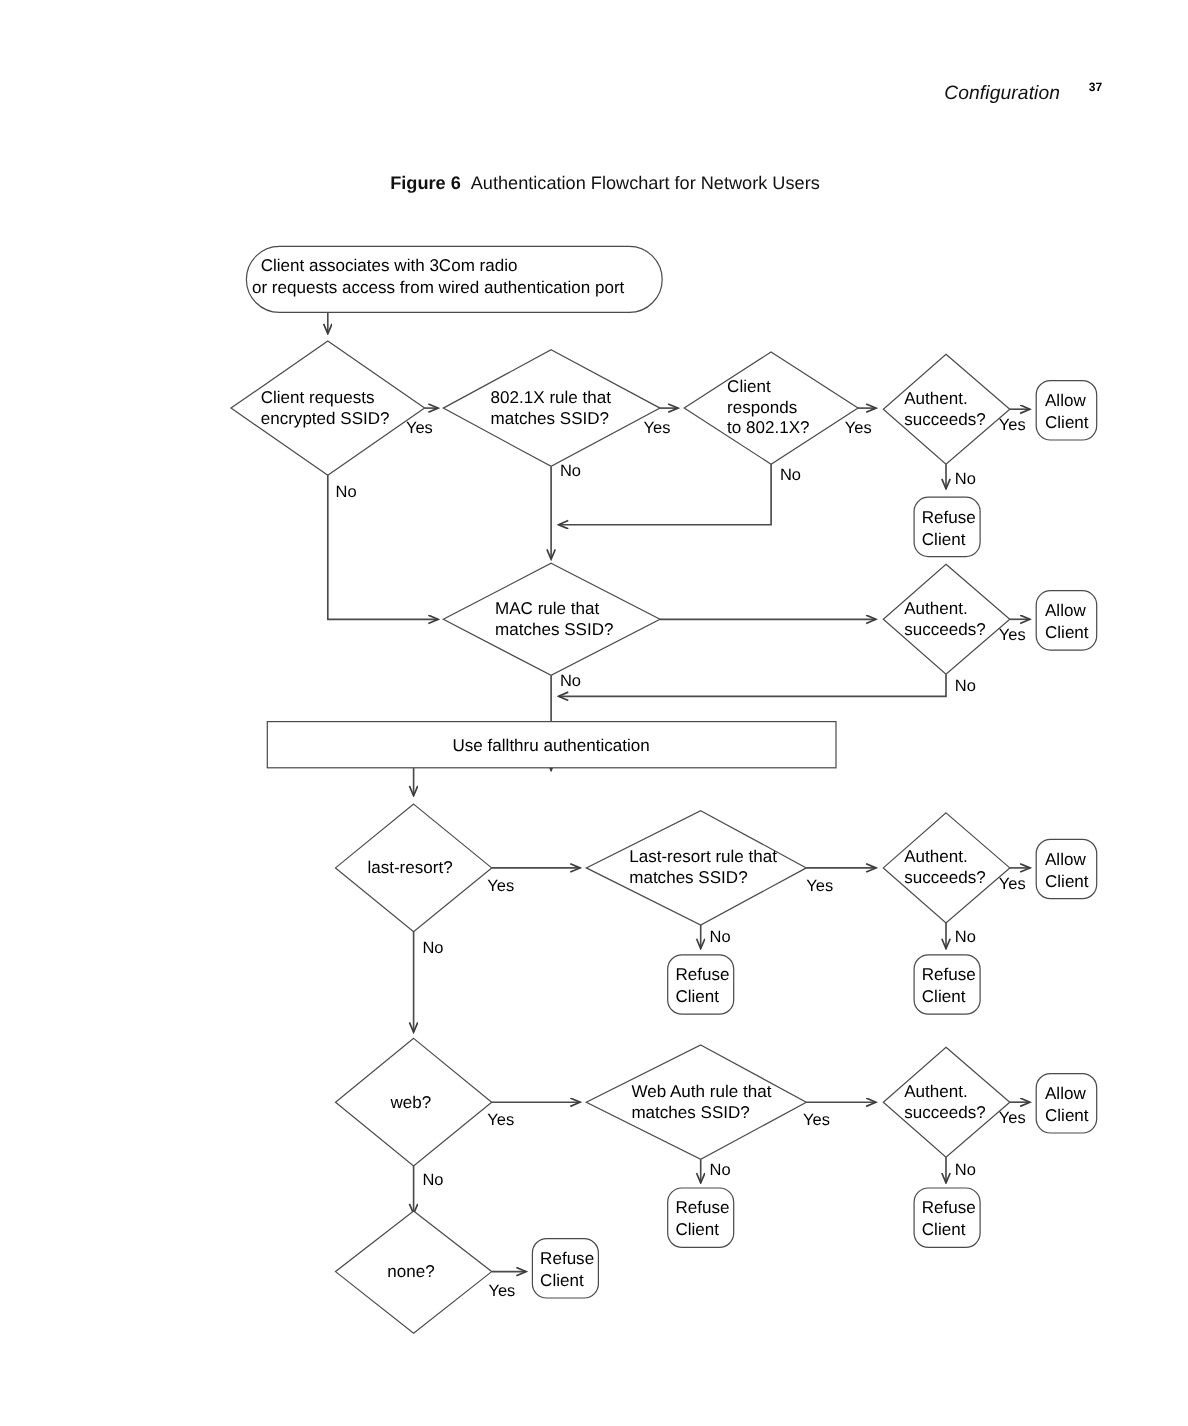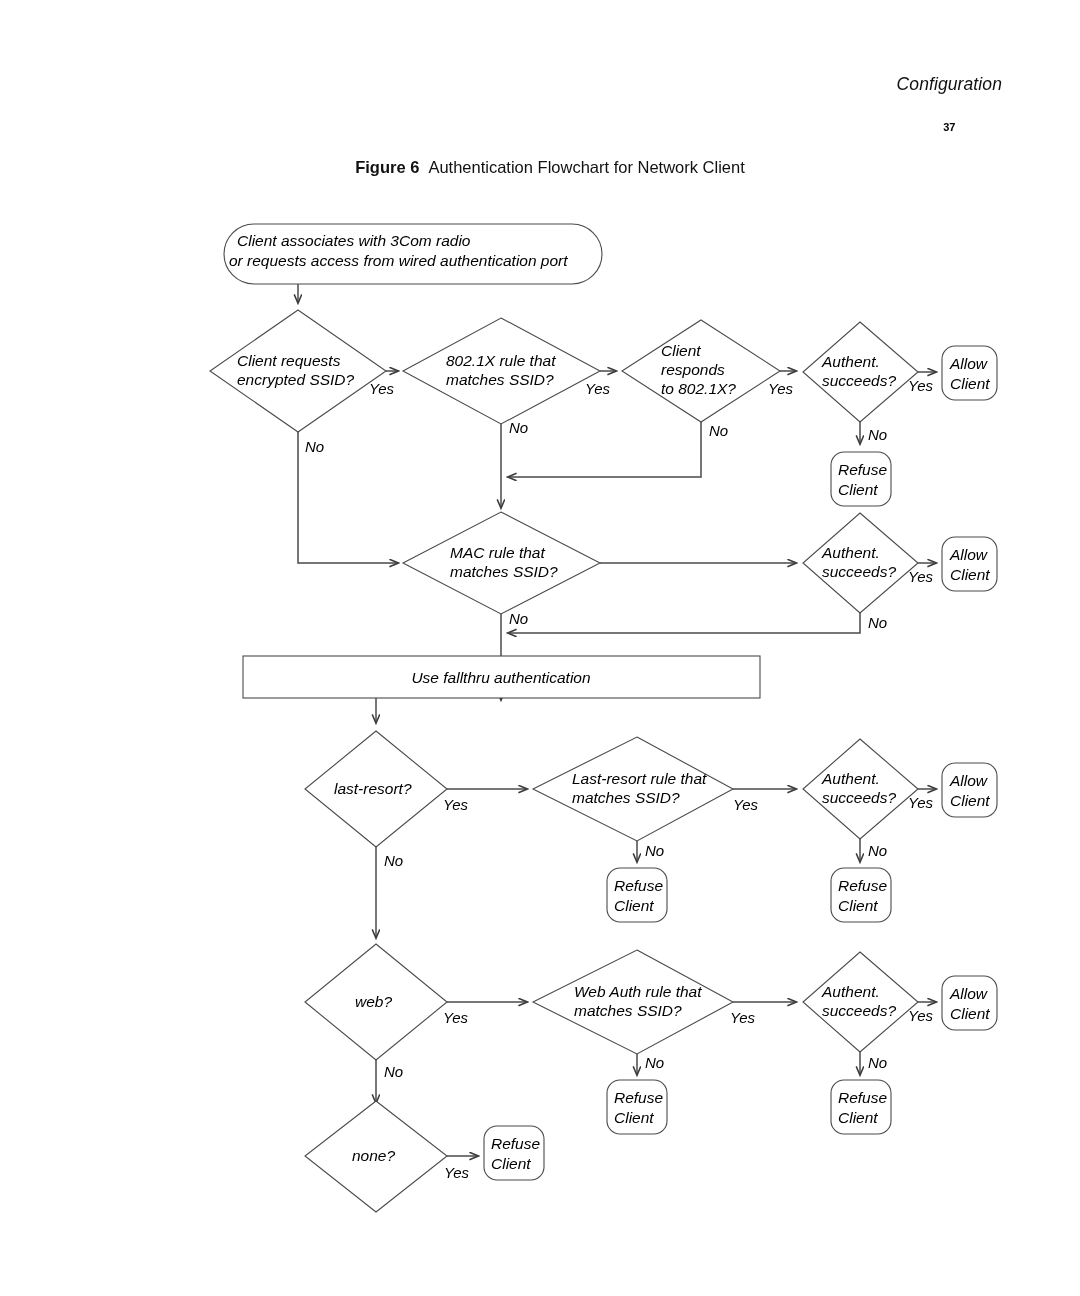--- a/index.html
+++ b/index.html
@@ -18,23 +18,22 @@
   .page {
     position: absolute;
     inset: 0;
   }
   
   .running-head {
     position: absolute;
     top: 74px;
     right: 78px;
     display: flex;
-    align-items: center;
+    align-items: flex-start;
     gap: 26px;
-    flex-direction: column;
   }
   .running-head .chapter {
     font-style: italic;
     font-size: 17.5px;
     letter-spacing: 0.1px;
     color: #111111;
   }
   .running-head .folio {
     font-weight: bold;
     font-size: 11px;
@@ -59,21 +58,20 @@
     font-weight: normal;
     margin-left: 9px;
   }
   
   .flow-wrap {
     position: absolute;
     top: 0;
     left: 0;
     width: 1080px;
     height: 1132px;
-    font-style: italic;
   }
   svg.flowchart {
     display: block;
     width: 1080px;
     height: 1296px;
   }
   svg.flowchart .shape {
     fill: #ffffff;
     stroke: #4a4a4a;
     stroke-width: 1.1;
@@ -101,21 +99,21 @@
 <body>
 
 <div class="page">
 
   <div class="running-head">
     <span class="chapter">Configuration</span>
     <span class="folio">37</span>
   </div>
 
   <div class="figure-caption">
-    <span class="fig-label">Figure 6</span><span class="fig-title">Authentication Flowchart for Network Client</span>
+    <span class="fig-label">Figure 6</span><span class="fig-title">Authentication Flowchart for Network Users</span>
   </div>
 
   <div class="flow-wrap">
     <svg class="flowchart" viewBox="0 0 1080 1296" xmlns="http://www.w3.org/2000/svg">
       <defs>
         <marker id="arrow" markerWidth="11" markerHeight="11" refX="9.2" refY="4.2" orient="auto" markerUnits="userSpaceOnUse">
           <path d="M0.6,0.4 L9.6,4.2 L0.6,8.0" fill="none" stroke="#3b3b3b" stroke-width="1.5"></path>
         </marker>
       </defs>
 

